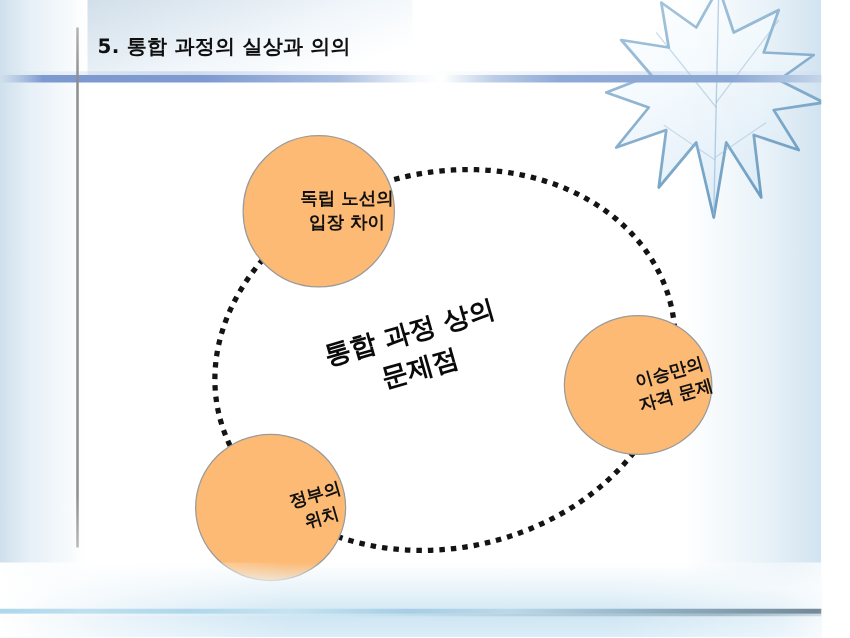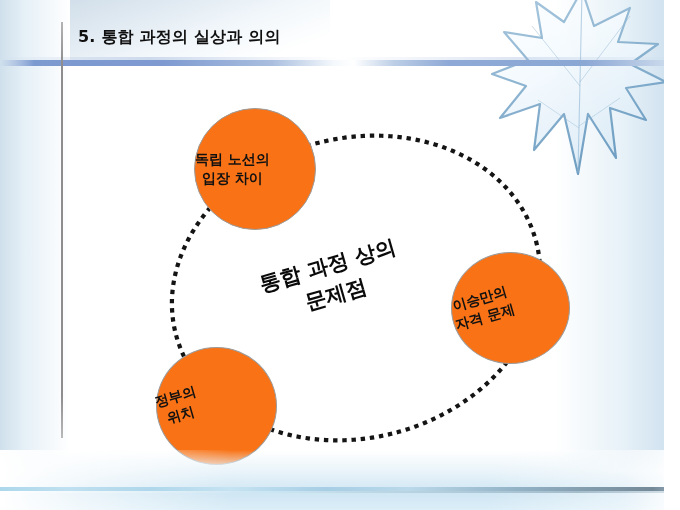--- a/index.html
+++ b/index.html
@@ -2,22 +2,23 @@
 <html><head>
 <meta charset="utf-8">
 <style>
   html,body{margin:0;padding:0;}
   body{
     width:680px;height:510px;overflow:hidden;
     font-family:"Liberation Sans","DejaVu Sans",sans-serif;
     background:#ffffff;
   }
   #slide{
-    position:relative;width:664px;height:510px;overflow:hidden;
+    position:relative;width:612px;height:510px;overflow:hidden;
     background:#ffffff;
+    padding-left:45px;
   }
 
   
   .bg-topleft{
     position:absolute;left:0;top:0;width:330px;height:64px;
     background:linear-gradient(160deg,#c9d7e4 0%,#dbe6ef 28%,#f2f7fb 60%,#ffffff 85%);
     pointer-events:none;
   }
   .bg-leftedge{
     position:absolute;left:0;top:0;width:70px;height:510px;
@@ -95,24 +96,24 @@
     letter-spacing:.2px;white-space:nowrap;
     font-family:"DejaVu Sans","Liberation Sans",sans-serif;
   }
 
   
   .diagram{position:absolute;left:0;top:0;width:680px;height:510px;}
   .diagram svg{position:absolute;left:0;top:0;}
 
   .node{
     position:absolute;border-radius:50%;
-    background:#f97316;
+    background:#fdba74;
     border:1px solid #9b9b9b;
     box-sizing:border-box;
-    display:flex;align-items:center;justify-content:flex-start;
+    display:flex;align-items:center;justify-content:flex-end;
   }
   .node-label{
     text-align:center;color:#111;font-weight:bold;
     font-size:14px;line-height:1.35;
     font-family:"DejaVu Sans","Liberation Sans",sans-serif;
     white-space:pre-line;
   }
 
   #node-top{left:194px;top:108px;width:122px;height:122px;}
   #node-top .node-label{font-size:14px;}

